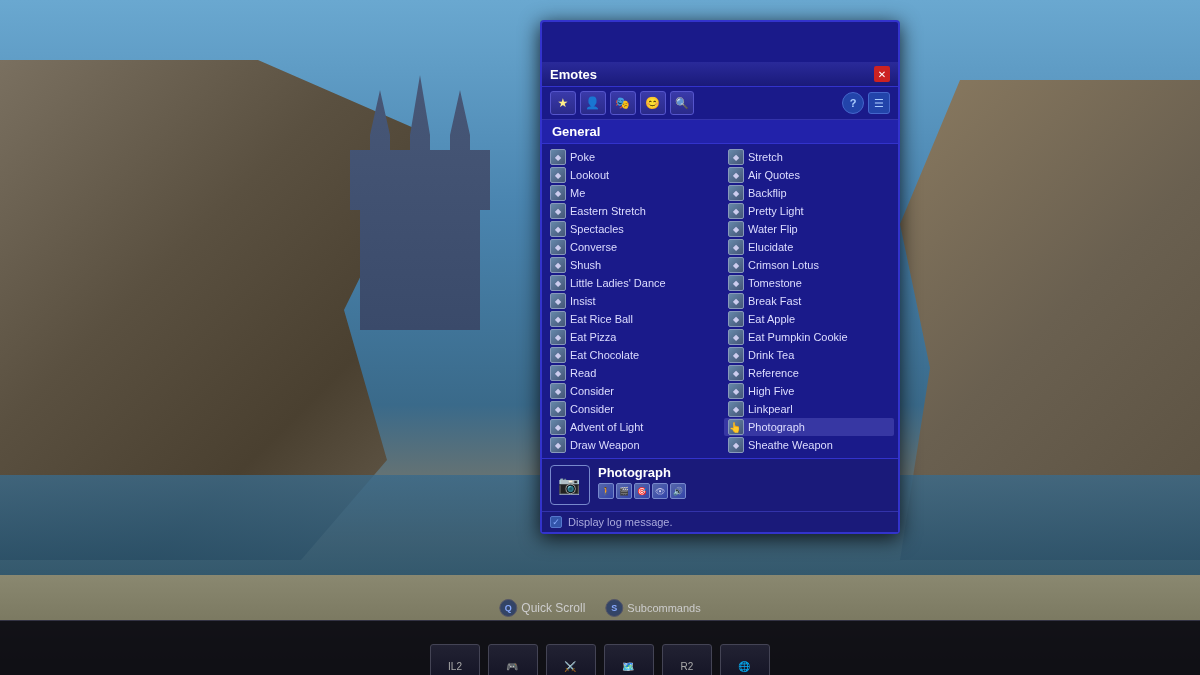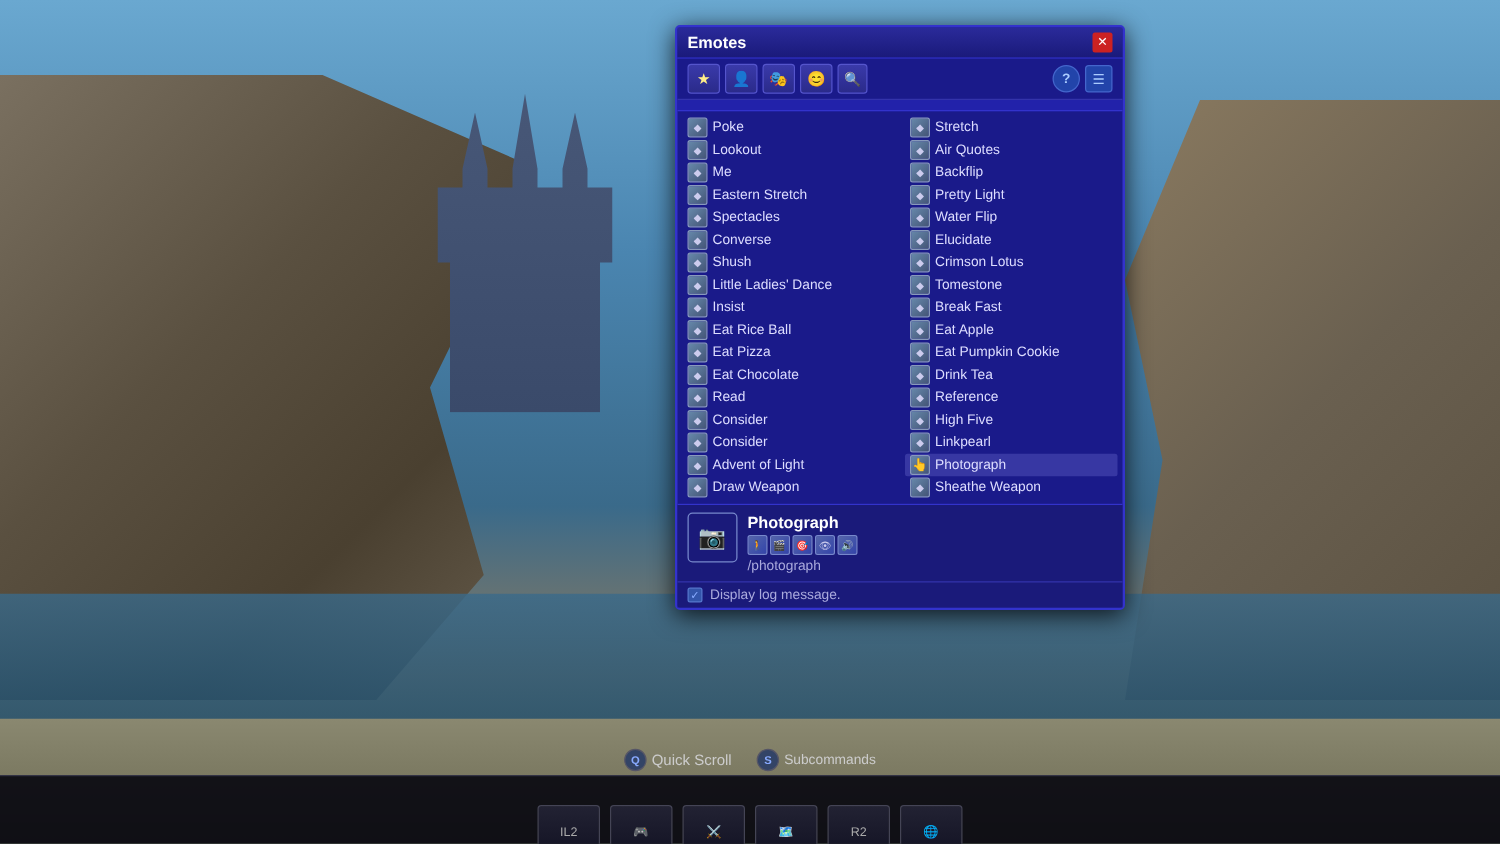--- a/index.html
+++ b/index.html
@@ -109,22 +109,23 @@
       width: 360px;
       background: #1a1a8a;
       border: 2px solid #3333cc;
       border-radius: 4px;
       box-shadow: 0 4px 20px rgba(0,0,0,0.8);
     }
 
     .window-titlebar {
       background: linear-gradient(180deg, #2a2a9a 0%, #1a1a7a 100%);
       padding: 4px 8px;
-      display: flex; justify-content: space-between;
+      display: flex; align-items: center; justify-content: space-between;
       border-bottom: 1px solid #3333cc;
+      margin-top: 40px;
     }
 
     .window-title {
       color: #ffffff;
       font-size: 13px;
       font-weight: bold;
     }
 
     .close-btn {
       background: #cc2222;
@@ -363,20 +364,21 @@
     <button class="toolbar-btn">🎭</button>
     <button class="toolbar-btn">😊</button>
     <button class="toolbar-search">🔍</button>
     <div class="toolbar-right">
       <div class="toolbar-help">?</div>
       <div class="toolbar-settings">☰</div>
     </div>
   </div>
 
   <div class="category-header">
+    <div class="category-title">General</div>
   </div>
 
   <div class="emotes-list">
 
     <div class="emotes-col" id="left-col">
         <div class="emote-item">
           <div class="emote-icon">◆</div>
           <span class="emote-name">Poke</span>
         </div>
         <div class="emote-item">
@@ -521,21 +523,20 @@
     <div class="emote-info-icon">📷</div>
     <div class="emote-info-text">
       <div class="emote-info-name">Photograph</div>
       <div class="emote-info-icons">
         <div class="emote-info-iconbtn">🚶</div>
         <div class="emote-info-iconbtn">🎬</div>
         <div class="emote-info-iconbtn">🎯</div>
         <div class="emote-info-iconbtn">👁</div>
         <div class="emote-info-iconbtn">🔊</div>
       </div>
-      <div class="emote-info-cmd">/photograph</div>
     </div>
   </div>
 
   <div class="display-log">
     <div class="display-log-check">✓</div>
     <span class="display-log-text">Display log message.</span>
   </div>
 
 </div>
 

